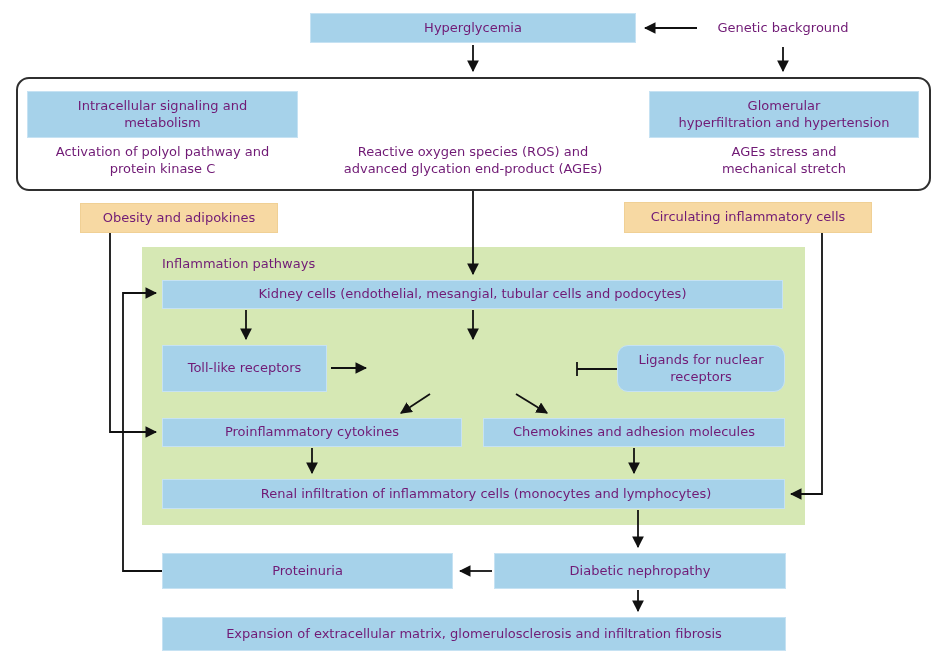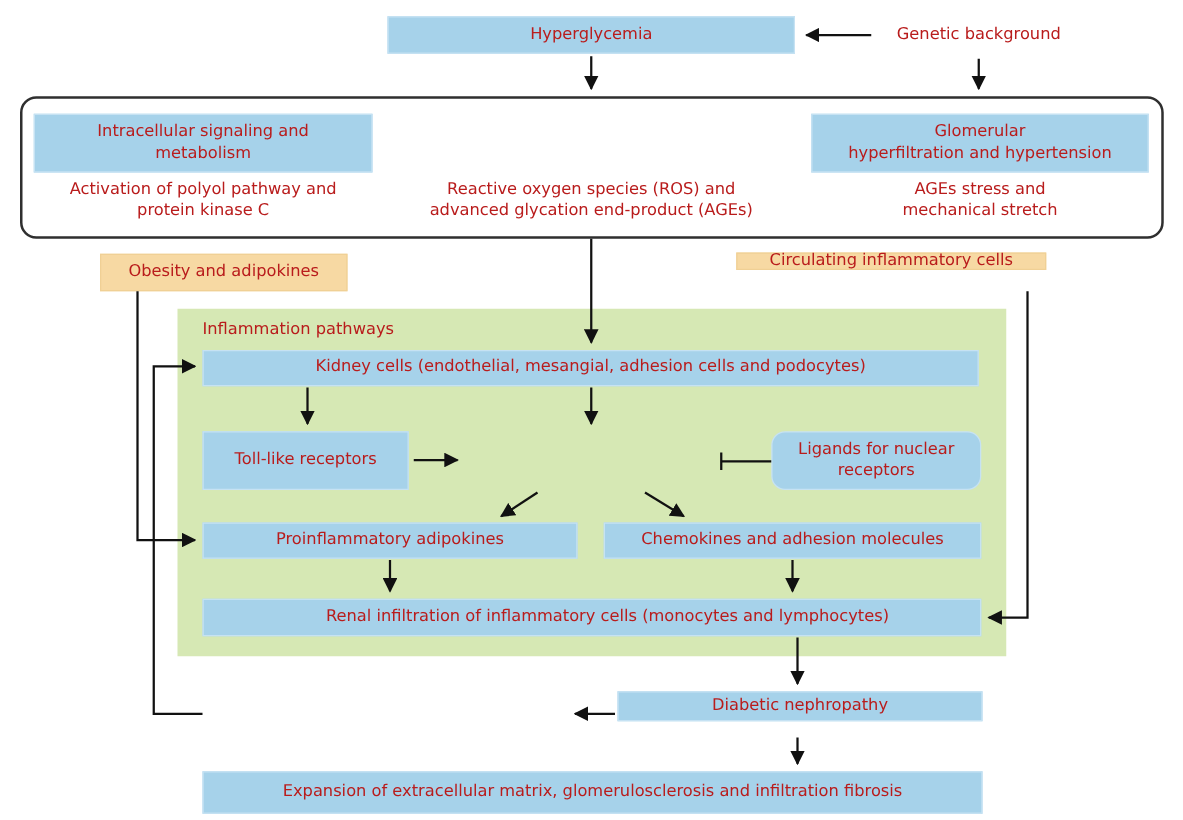--- a/index.html
+++ b/index.html
@@ -1,19 +1,19 @@
 <!DOCTYPE html>
 <html style="--blue: #a6d2ea; --green: #d6e8b4; --orange: #f7d9a3;"><head>
 <meta charset="utf-8">
 <style>
   html,body{margin:0;padding:0;background:#ffffff;}
   .canvas{
     position:relative;width:946px;height:656px;background:#ffffff;
     font-family:"DejaVu Sans","Liberation Sans",sans-serif;
-    font-size:13px;color:#b91c1c;overflow:hidden;
+    font-size:13px;color:#701a75;overflow:hidden;
   }
   .node{
     position:absolute;display:flex;align-items:center;justify-content:center;
     text-align:center;line-height:1.3;box-sizing:border-box;
   }
   .blue{background:var(--blue,#a6d2ea);border:1px solid #c6e2f3;}
   .orange{background:var(--orange,#f7d9a3);border:1px solid #f0d095;}
   .panel{
     position:absolute;background:var(--green,#d6e8b4);box-sizing:border-box;
   }
@@ -31,32 +31,32 @@
   #hyperglycemia{left:310px;top:13px;width:326px;height:30px;}
   #genetic{left:700px;top:17px;width:166px;height:22px;}
   #mech-frame{left:16px;top:77px;width:915px;height:114px;}
   #m1t{left:27px;top:91px;width:271px;height:47px;}
   #m2t{left:310px;top:91px;width:326px;height:47px;}
   #m3t{left:649px;top:91px;width:270px;height:47px;}
   #m1s{left:27px;top:142px;width:271px;height:38px;}
   #m2s{left:310px;top:142px;width:326px;height:38px;}
   #m3s{left:649px;top:142px;width:270px;height:38px;}
   #obesity{left:80px;top:203px;width:198px;height:30px;}
-  #circulating{left:589px;top:202px;width:248px;height:14px;}
+  #circulating{left:624px;top:202px;width:248px;height:31px;}
   #green-panel{left:142px;top:247px;width:663px;height:278px;}
   #inflammation-label{left:162px;top:254px;width:260px;height:20px;}
   #kidney{left:162px;top:280px;width:621px;height:29px;}
   #toll{left:162px;top:345px;width:165px;height:47px;}
   #transcription{left:371px;top:345px;width:209px;height:47px;}
   #ligands{left:617px;top:345px;width:168px;height:47px;border-radius:11px;}
   #cytokines{left:162px;top:418px;width:300px;height:29px;}
   #chemokines{left:483px;top:418px;width:302px;height:29px;}
   #renal{left:162px;top:479px;width:623px;height:30px;padding-left:25px;}
   #proteinuria{left:162px;top:553px;width:291px;height:36px;}
-  #nephropathy{left:494px;top:553px;width:292px;height:24px;}
+  #nephropathy{left:494px;top:553px;width:292px;height:36px;}
   #expansion{left:162px;top:617px;width:624px;height:34px;}
 </style>
 </head>
 <body>
 
 <div class="canvas">
 
   <div id="hyperglycemia" class="node blue">Hyperglycemia</div>
   <div id="genetic" class="node plain">Genetic background</div>
 
@@ -70,28 +70,29 @@
   <div id="m2s" class="node plain ml">Reactive oxygen species (ROS) and
 advanced glycation end-product (AGEs)</div>
   <div id="m3s" class="node plain ml">AGEs stress and
 mechanical stretch</div>
 
   <div id="obesity" class="node orange nw">Obesity and adipokines</div>
   <div id="circulating" class="node orange nw">Circulating inflammatory cells</div>
 
   <div id="green-panel" class="panel"></div>
   <div id="inflammation-label" class="node plain label-left">Inflammation pathways</div>
-  <div id="kidney" class="node blue nw">Kidney cells (endothelial, mesangial, adhesion cells and podocytes)</div>
+  <div id="kidney" class="node blue nw">Kidney cells (endothelial, mesangial, tubular cells and podocytes)</div>
   <div id="toll" class="node blue">Toll-like receptors</div>
   <div id="ligands" class="node blue ml">Ligands for nuclear
 receptors</div>
-  <div id="cytokines" class="node blue nw">Proinflammatory adipokines</div>
+  <div id="cytokines" class="node blue nw">Proinflammatory cytokines</div>
   <div id="chemokines" class="node blue nw">Chemokines and adhesion molecules</div>
   <div id="renal" class="node blue nw">Renal infiltration of inflammatory cells (monocytes and lymphocytes)</div>
 
+  <div id="proteinuria" class="node blue nw">Proteinuria</div>
   <div id="nephropathy" class="node blue nw">Diabetic nephropathy</div>
   <div id="expansion" class="node blue nw">Expansion of extracellular matrix, glomerulosclerosis and infiltration fibrosis</div>
 
   <svg class="wires" width="946" height="656" viewBox="0 0 946 656">
     <defs>
       <marker id="ah" viewBox="0 0 10 10" refX="9" refY="5" markerWidth="6.5" markerHeight="6.5" orient="auto-start-reverse">
         <path d="M0,0 L10,5 L0,10 z" fill="#111111"></path>
       </marker>
     </defs>
     <g stroke="#111111" stroke-width="1.8" fill="none">

